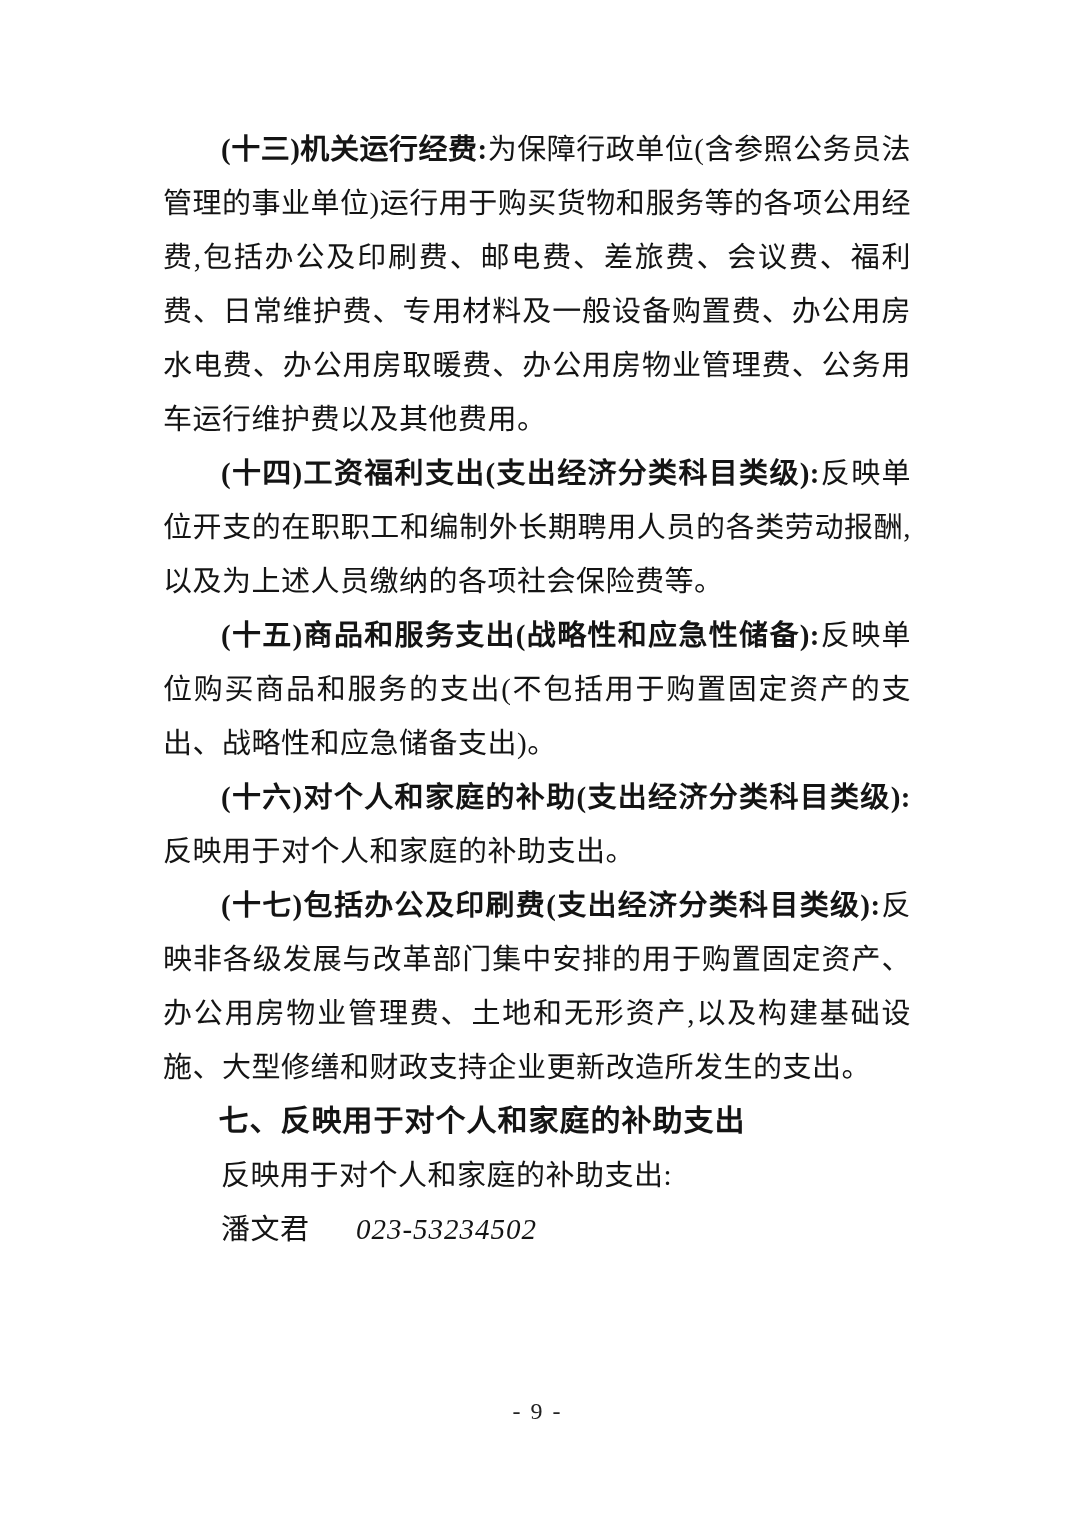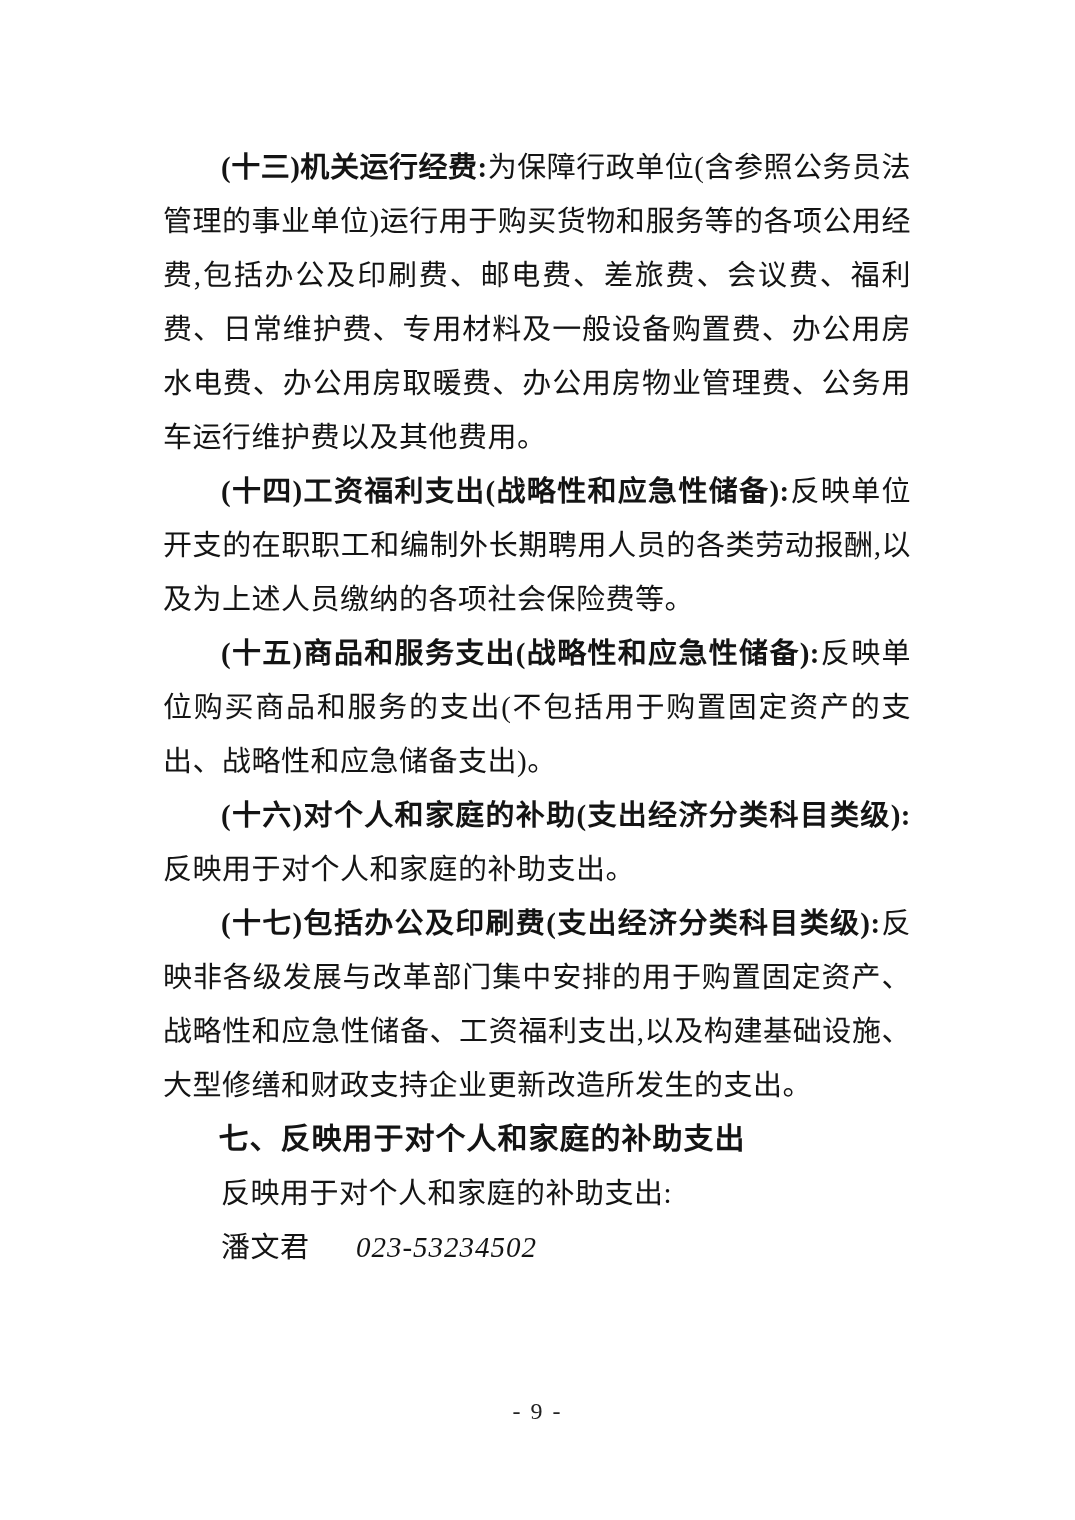--- a/index.html
+++ b/index.html
@@ -12,21 +12,21 @@
     width: 1075px;
     height: 1520px;
     position: relative;
     overflow: hidden;
     font-family: "Liberation Serif", "DejaVu Serif", serif;
     color: #141414;
   }
   .doc {
     position: absolute;
     left: 163px;
-    top: 140px;
+    top: 122px;
     width: 748px;
     font-size: 29px;
     line-height: 54px;
     text-align: justify;
     text-align-last: left;
     letter-spacing: 0.5px;
   }
   .para {
     margin: 0;
     text-indent: 2em;
@@ -71,27 +71,27 @@
     letter-spacing: 2px;
   }
 </style>
 </head>
 <body>
 
 <div class="doc">
 
   <p class="para"><span class="term-label">(十三)机关运行经费:</span><span>为保障行政单位(含参照公务员法管理的事业单位)运行用于购买货物和服务等的各项公用经费,包括办公及印刷费、邮电费、差旅费、会议费、福利费、日常维护费、专用材料及一般设备购置费、办公用房水电费、办公用房取暖费、办公用房物业管理费、公务用车运行维护费以及其他费用。</span></p>
 
-  <p class="para"><span class="term-label">(十四)工资福利支出(战略性和应急性储备):</span><span>反映单位开支的在职职工和编制外长期聘用人员的各类劳动报酬,以及为上述人员缴纳的各项社会保险费等。</span></p>
+  <p class="para"><span class="term-label">(十四)工资福利支出(支出经济分类科目类级):</span><span>反映单位开支的在职职工和编制外长期聘用人员的各类劳动报酬,以及为上述人员缴纳的各项社会保险费等。</span></p>
 
   <p class="para"><span class="term-label">(十五)商品和服务支出(战略性和应急性储备):</span><span>反映单位购买商品和服务的支出(不包括用于购置固定资产的支出、战略性和应急储备支出)。</span></p>
 
   <p class="para"><span class="term-label">(十六)对个人和家庭的补助(支出经济分类科目类级):</span><span>反映用于对个人和家庭的补助支出。</span></p>
 
-  <p class="para"><span class="term-label">(十七)包括办公及印刷费(支出经济分类科目类级):</span><span>反映非各级发展与改革部门集中安排的用于购置固定资产、战略性和应急性储备、工资福利支出,以及构建基础设施、大型修缮和财政支持企业更新改造所发生的支出。</span></p>
+  <p class="para"><span class="term-label">(十七)包括办公及印刷费(支出经济分类科目类级):</span><span>反映非各级发展与改革部门集中安排的用于购置固定资产、办公用房物业管理费、土地和无形资产,以及构建基础设施、大型修缮和财政支持企业更新改造所发生的支出。</span></p>
 
   <h2 class="section-heading">七、反映用于对个人和家庭的补助支出</h2>
 
   <p class="contact-intro">反映用于对个人和家庭的补助支出:</p>
 
   <p class="contact-line"><span>潘文君</span><span class="contact-phone">023-53234502</span></p>
 
 </div>
 
 <div class="page-footer">- 9 -</div>

